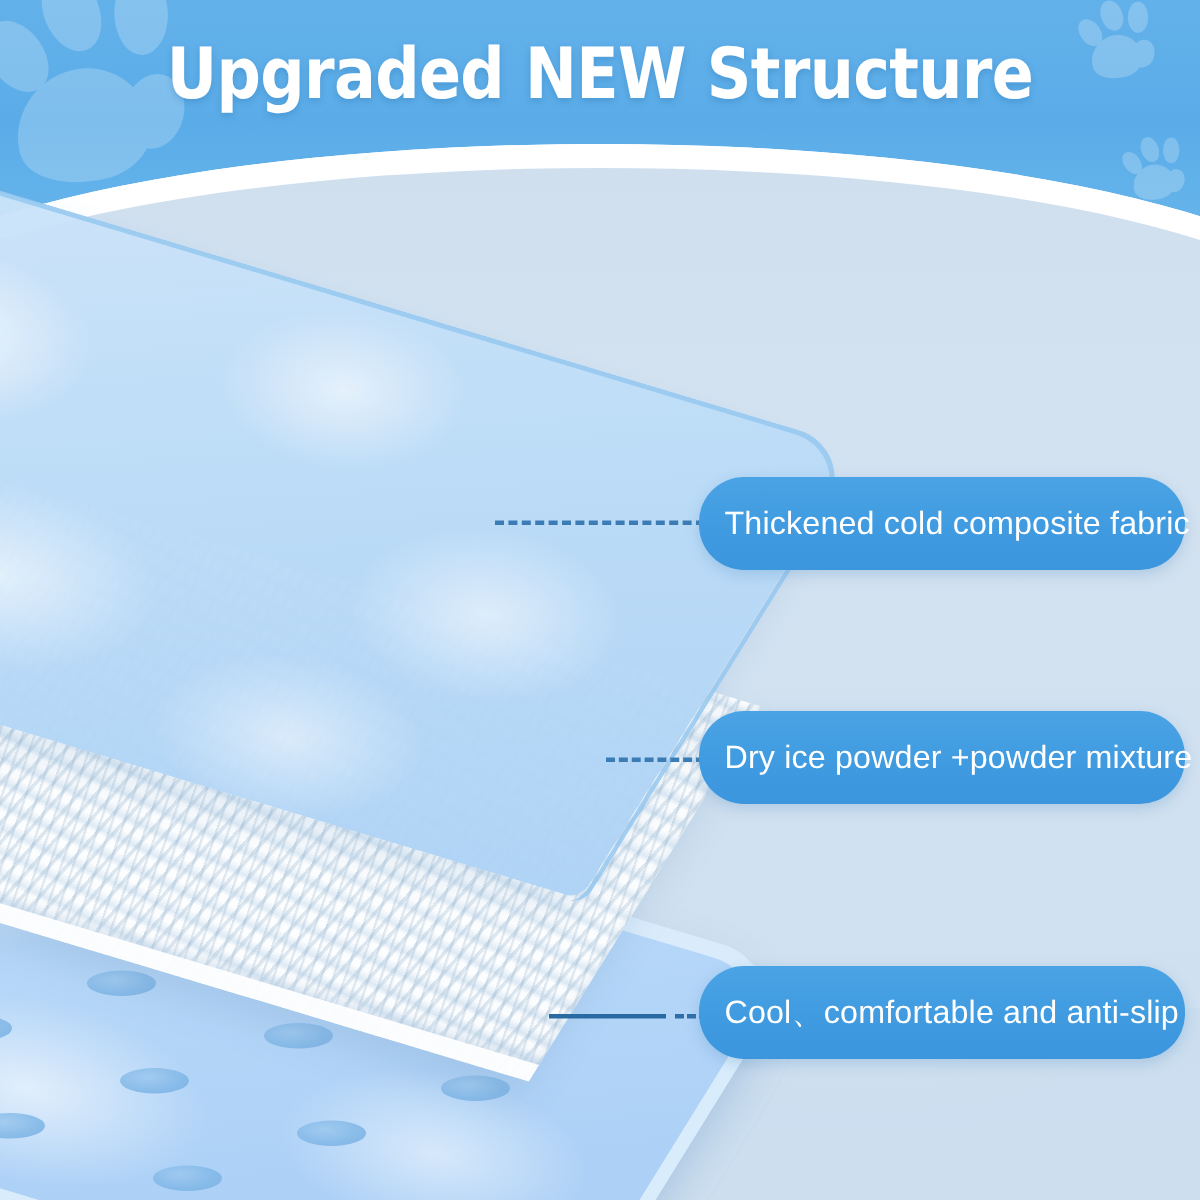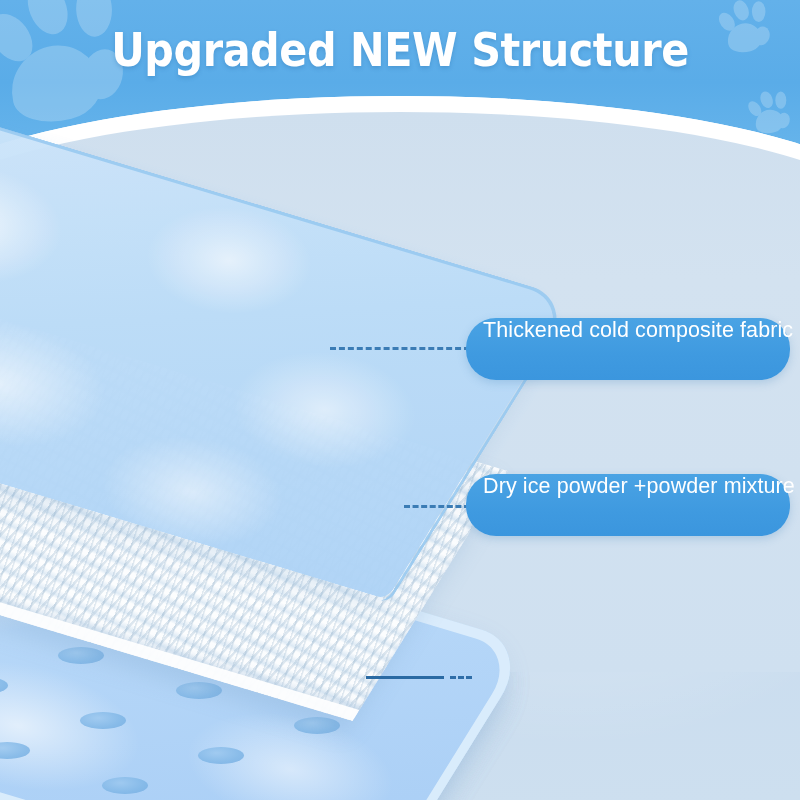--- a/index.html
+++ b/index.html
@@ -129,21 +129,21 @@
   .leader.solid{
     border-top:3px solid #2a6aa3;
   }
   .leader.dashed.soft{border-top-color:#3b7cb5;}
 
   
   .pill{
     position:absolute;height:62px;
     background:linear-gradient(180deg,#4aa3e4 0%,#3f9ae0 60%,#3b96de 100%);
     border-radius:30px;
-    display:flex;
+    display:flex;align-items:center;
     box-shadow:0 3px 9px rgba(80,140,190,.28);
   }
   .pill span{
     color:#ffffff;font-size:21.5px;line-height:24px;
     font-family:"Liberation Sans",sans-serif;
     white-space:nowrap;padding:0 17px;letter-spacing:.1px;
   }
   #pill0{left:466px;top:318px;width:324px;}
   #pill1{left:466px;top:474px;width:324px;}
   #pill2{left:466px;top:644px;width:324px;}
@@ -232,14 +232,17 @@
   <div class="leader dashed soft" id="lead1" style="left:404px;top:505px;width:66px;z-index:3;"></div>
   <div class="leader solid" id="lead2" style="left:366px;top:676px;width:78px;z-index:3;"></div>
   <div class="leader dashed" style="left:450px;top:676px;width:22px;z-index:3;"></div>
 
   <div class="pill" id="pill0" style="z-index:4;">
     <span>Thickened cold composite fabric</span>
   </div>
   <div class="pill" id="pill1" style="z-index:4;">
     <span>Dry ice powder +powder mixture</span>
   </div>
+  <div class="pill" id="pill2" style="z-index:4;">
+    <span>Cool、comfortable and anti-slip</span>
+  </div>
 
 </div>
 
 </body></html>

